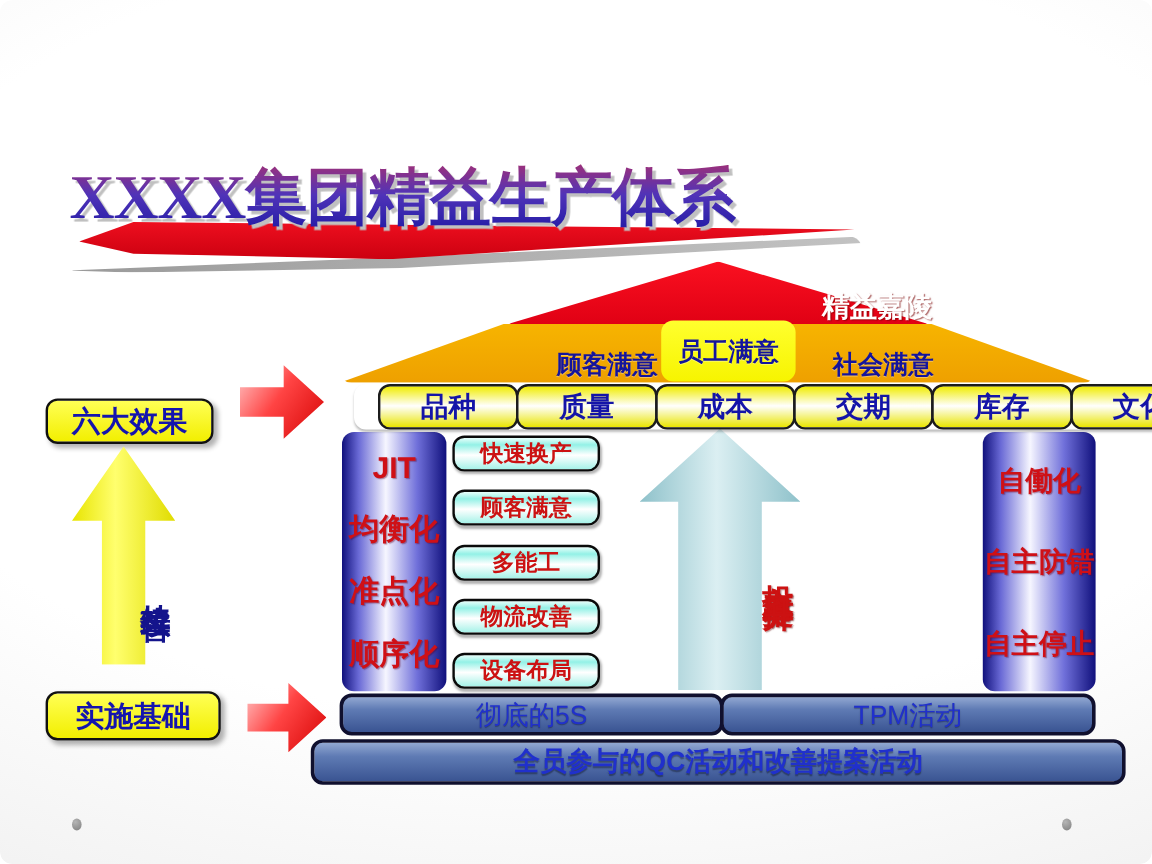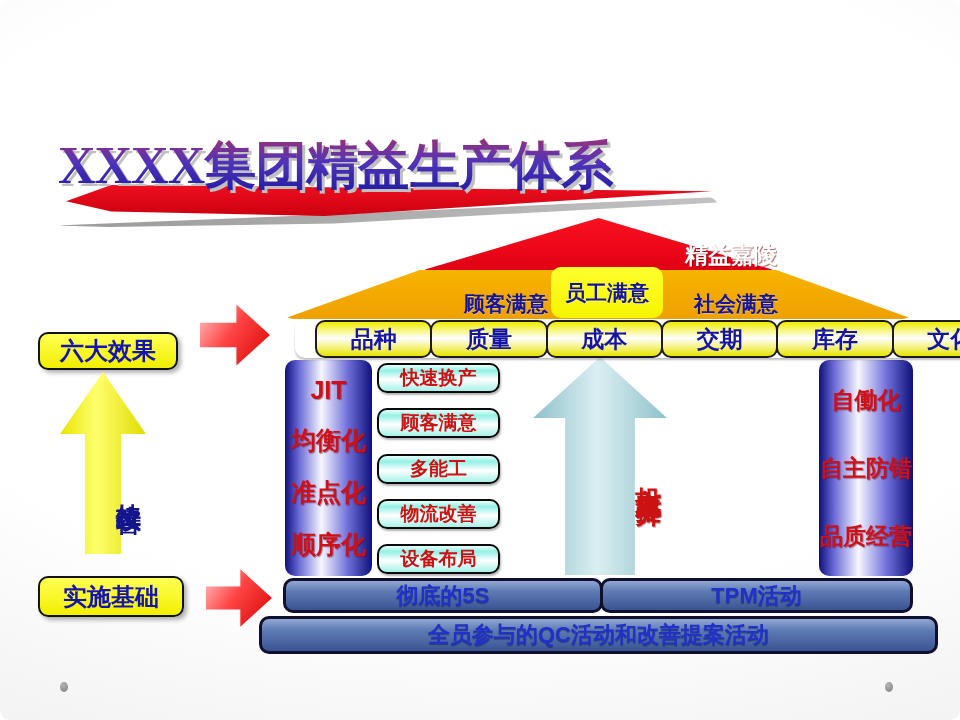--- a/index.html
+++ b/index.html
@@ -127,21 +127,21 @@
     background: linear-gradient(180deg, #92a8d2 0%, #5f7bb4 35%, #3a5492 100%);
     border: 3px solid #10102e;
     color: #2030cc; font-weight: 700; font-size: 22px;
     display: flex; align-items: center; justify-content: center;
     text-shadow: 0 1px 1px rgba(0,0,0,.35);
   }
   .found-row1 { left: 283px; top: 578px; width: 630px; height: 35px; display: flex; border: 0; padding: 0; background: none; z-index: 2; }
   .found-cell {
     height: 35px; border: 3px solid #10102e;
     background: linear-gradient(180deg, #92a8d2 0%, #5f7bb4 35%, #3a5492 100%);
-    color: #2030cc; font-weight: 700; font-size: 22px;
+    color: #2030cc; font-weight: 400; font-size: 22px;
     display: flex; align-items: center; justify-content: center;
     text-shadow: 0 1px 1px rgba(0,0,0,.35);
     text-align: center;
   }
   .found-cell1 { width: 320px; }
   .found-cell2 { width: 313px; margin-left: -3px; }
   .found-row2 { left: 259px; top: 616px; width: 679px; height: 38px; z-index: 1; }
 
   
   .yellow-tag {
@@ -221,21 +221,21 @@
     <div class="tool-box">设备布局</div>
   </div>
 
   <div class="abs center-arrow"></div>
   <div class="abs center-arrow-text">投入产出率提升</div>
 
 
   <div class="abs pillar pillar-right">
     <div class="pillar-item">自働化</div>
     <div class="pillar-item">自主防错</div>
-    <div class="pillar-item">品质经营</div>
+    <div class="pillar-item">自主停止</div>
   </div>
 
   <div class="abs found-row1">
     <div class="found-cell found-cell1">彻底的5S</div>
     <div class="found-cell found-cell2">TPM活动</div>
   </div>
   <div class="abs found-bar found-row2">全员参与的QC活动和改善提案活动</div>
 
   <div class="abs yellow-tag effects-tag">六大效果</div>
   <div class="abs red-arrow red-arrow-eff"></div>

